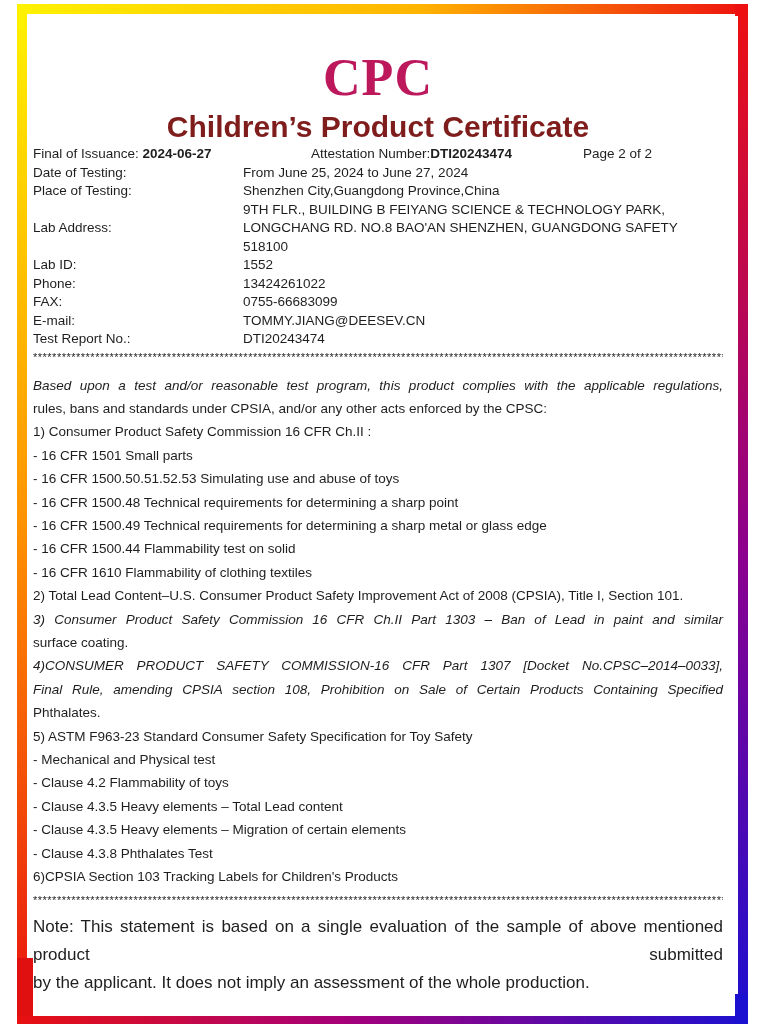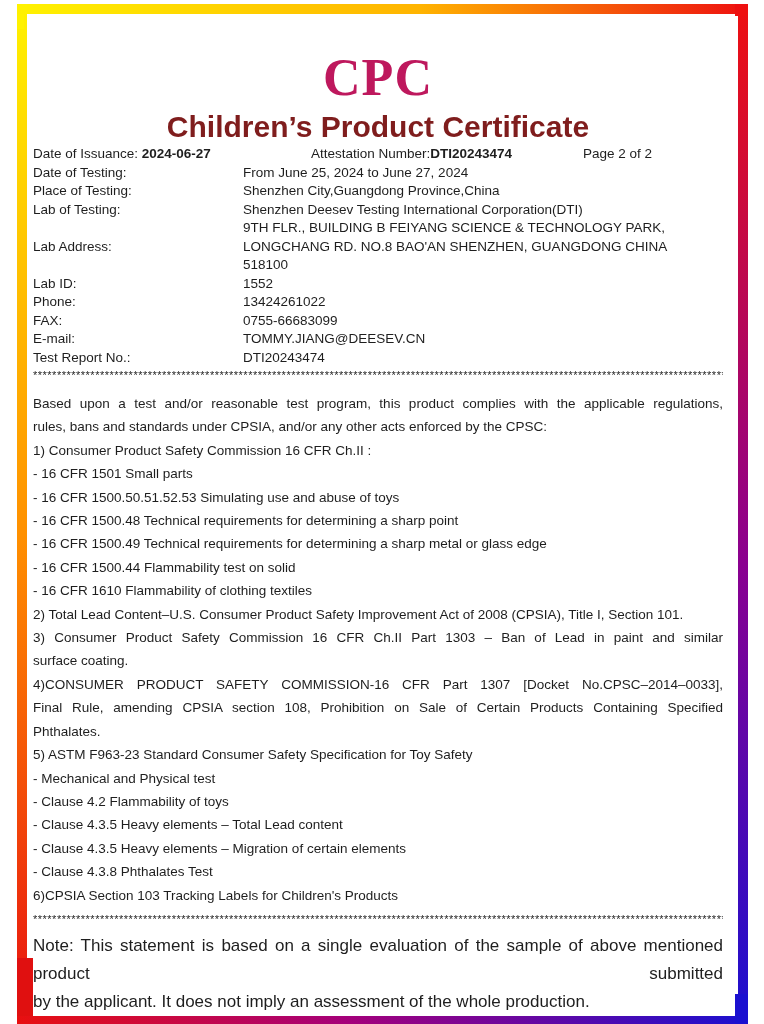--- a/index.html
+++ b/index.html
@@ -53,21 +53,21 @@
 
   .sep {
     font-size:11px; line-height:11px; letter-spacing:0.5px;
     white-space:nowrap; overflow:hidden; color:#1e1e1e;
   }
   .sep1 { margin-top:3px; }
   .sep2 { margin-top:7px; }
 
   .body-lines { font-size:13.5px; line-height:23.4px; margin-top:11px; }
   .line { white-space:normal; }
-  .line.stretch { text-align:justify; text-align-last:justify; }
+  .line.stretch { text-align:justify; text-align-last:justify;font-style:italic; }
 
   .note { font-size:17px; line-height:28px; margin-top:7px; }
   .note .stretch { text-align:justify; text-align-last:justify; }
 </style>
 </head>
 <body>
 
 <div class="frame-top"></div>
 <div class="frame-left"></div>
 <div class="frame-right"></div>
@@ -78,42 +78,38 @@
 <div class="c-bl"></div>
 
 <div class="content">
 
   <div class="title">CPC</div>
   <div class="subtitle">Children’s Product Certificate</div>
 
   <div class="meta">
 
     <div class="meta-first">
-      <span class="seg1"><span>Date of Issuance: </span><b>2024-06-27</b></span>
+      <span class="seg1"><span>Final of Issuance: </span><b>2024-06-27</b></span>
       <span class="seg2"><span>Attestation Number:</span><b>DTI20243474</b></span>
       <span class="seg3">Page 2 of 2</span>
     </div>
 
     <div class="row">
       <span class="lbl">Date of Testing:</span>
       <span class="val">From June 25, 2024 to June 27, 2024</span>
     </div>
     <div class="row">
       <span class="lbl">Place of Testing:</span>
       <span class="val">Shenzhen City,Guangdong Province,China</span>
     </div>
-    <div class="row">
-      <span class="lbl">Lab of Testing:</span>
-      <span class="val">Shenzhen Deesev Testing International Corporation(DTI)</span>
-    </div>
     <div class="row address">
       <span class="lbl">Lab Address:</span>
       <span class="val">
         <div>9TH FLR., BUILDING B FEIYANG SCIENCE &amp; TECHNOLOGY PARK,</div>
-        <div>LONGCHANG RD. NO.8 BAO'AN SHENZHEN, GUANGDONG CHINA</div>
+        <div>LONGCHANG RD. NO.8 BAO'AN SHENZHEN, GUANGDONG SAFETY</div>
         <div>518100</div>
       </span>
     </div>
     <div class="row">
       <span class="lbl">Lab ID:</span>
       <span class="val">1552</span>
     </div>
     <div class="row">
       <span class="lbl">Phone:</span>
       <span class="val">13424261022</span>

